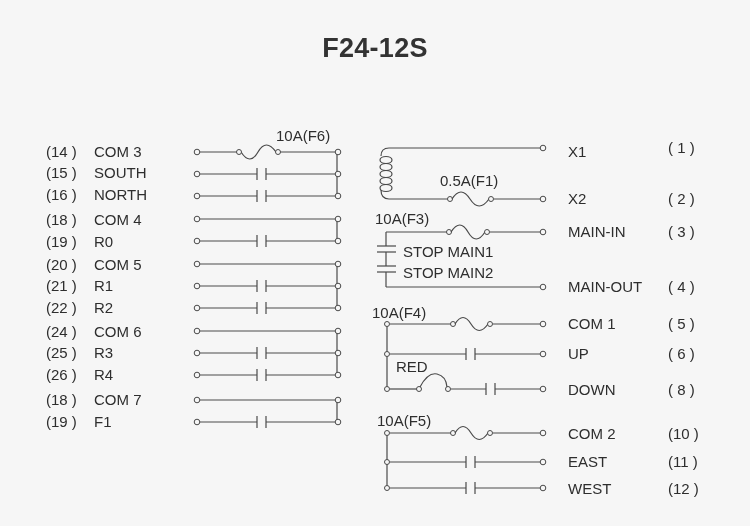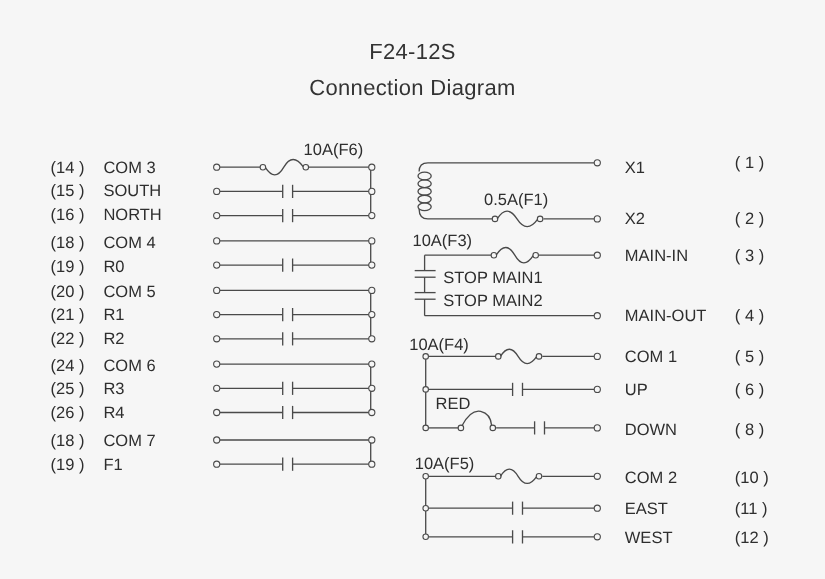--- a/index.html
+++ b/index.html
@@ -8,37 +8,36 @@
       background: #f6f6f6;
       font-family: "Liberation Sans", "DejaVu Sans", sans-serif;
       color: #2e2e2e;
       position: relative;
     }
     .title-block {
       position: absolute; left: 0; top: 32px; width: 750px;
       text-align: center;
     }
     .title-line {
-      font-weight: normal; font-size: 20px; line-height: 32px; color: #333333;
+      font-weight: bold; font-size: 27px; line-height: 32px; color: #333333;
       letter-spacing: 0.3px;
     }
     svg.diagram { position: absolute; left: 0; top: 0; }
     .wire { stroke: #4a4a4a; stroke-width: 1.2; fill: none; }
     .term { stroke: #4a4a4a; stroke-width: 1; fill: #f6f6f6; }
     .contact { stroke: #4a4a4a; stroke-width: 1.2; }
     .lbl { font-family: "Liberation Sans", "DejaVu Sans", sans-serif; font-size: 15px; fill: #2e2e2e; }
     .num { font-family: "Liberation Sans", "DejaVu Sans", sans-serif; font-size: 15px; fill: #2e2e2e; }
     .fuse-lbl { font-family: "Liberation Sans", "DejaVu Sans", sans-serif; font-size: 15px; fill: #2e2e2e; }
   </style>
 </head>
 <body>
 
 <div class="title-block">
   <div class="title-line">F24-12S</div>
-  <div class="title-line">Connection Diagram</div>
 </div>
 
 <svg class="diagram" width="750" height="526" viewBox="0 0 750 526">
 
   <g>
 
     <g>
       <text class="num" x="46" y="157">(14 )</text>
       <text class="lbl" x="94" y="157">COM 3</text>
     </g>

